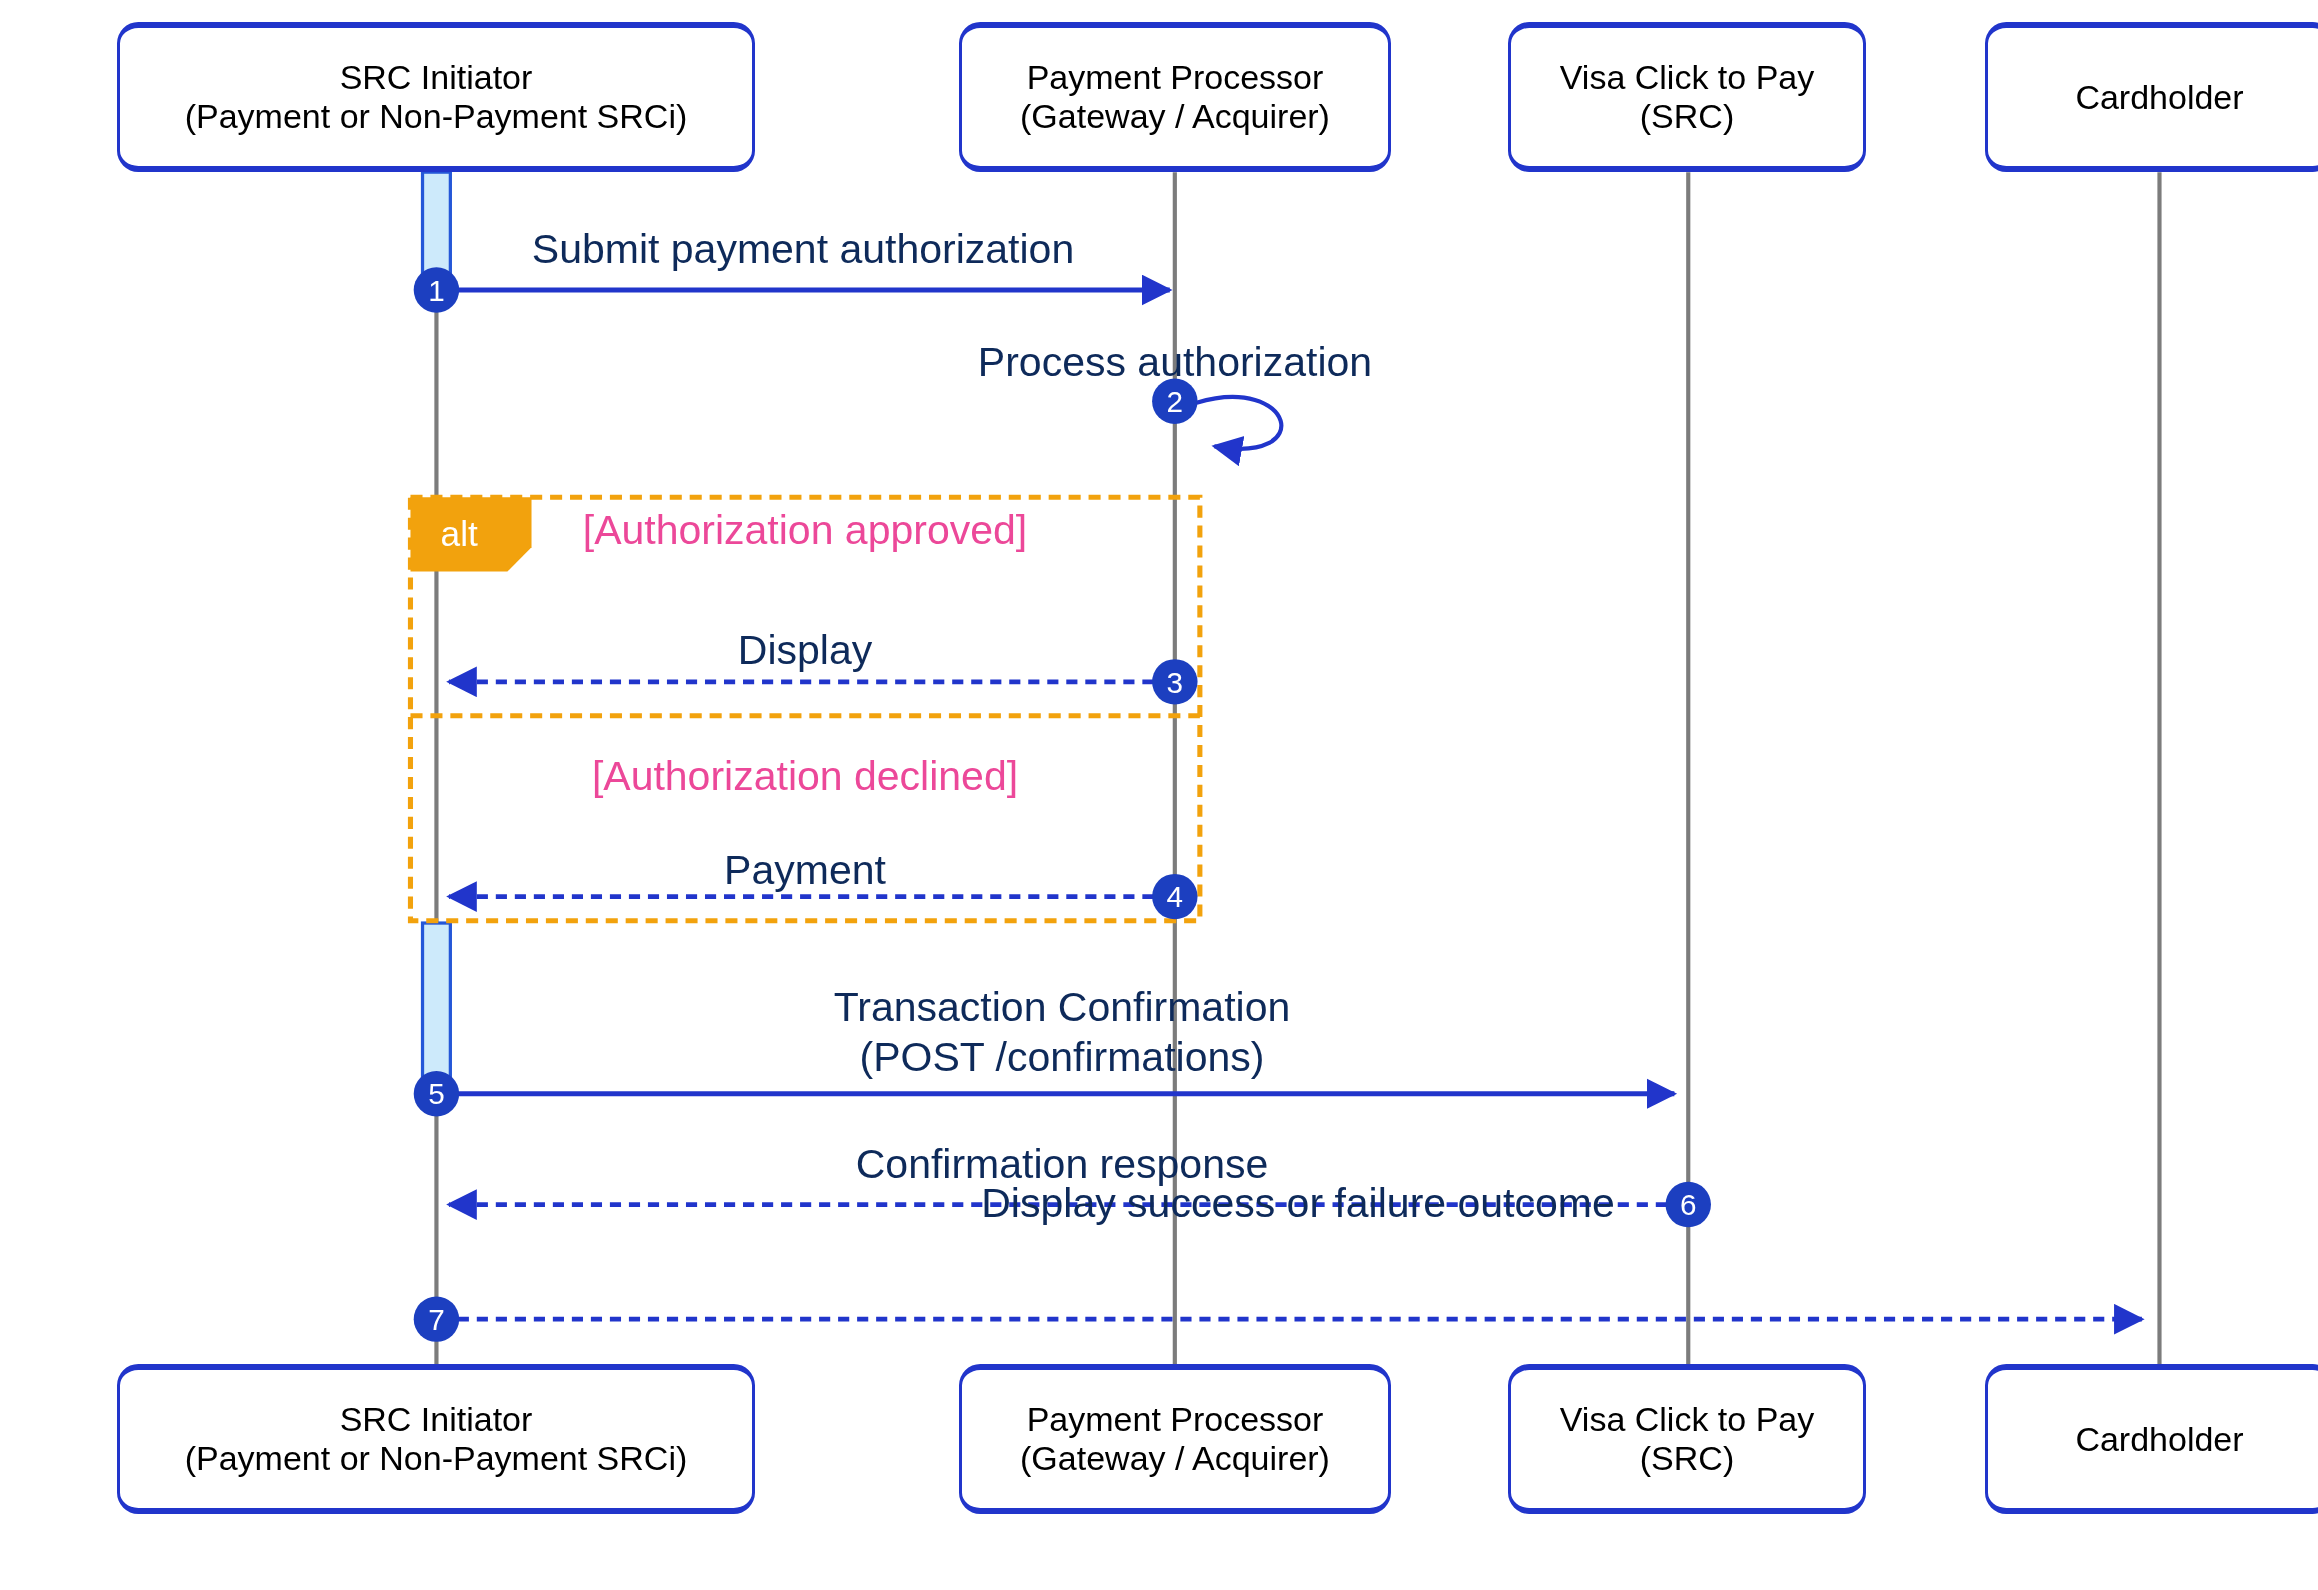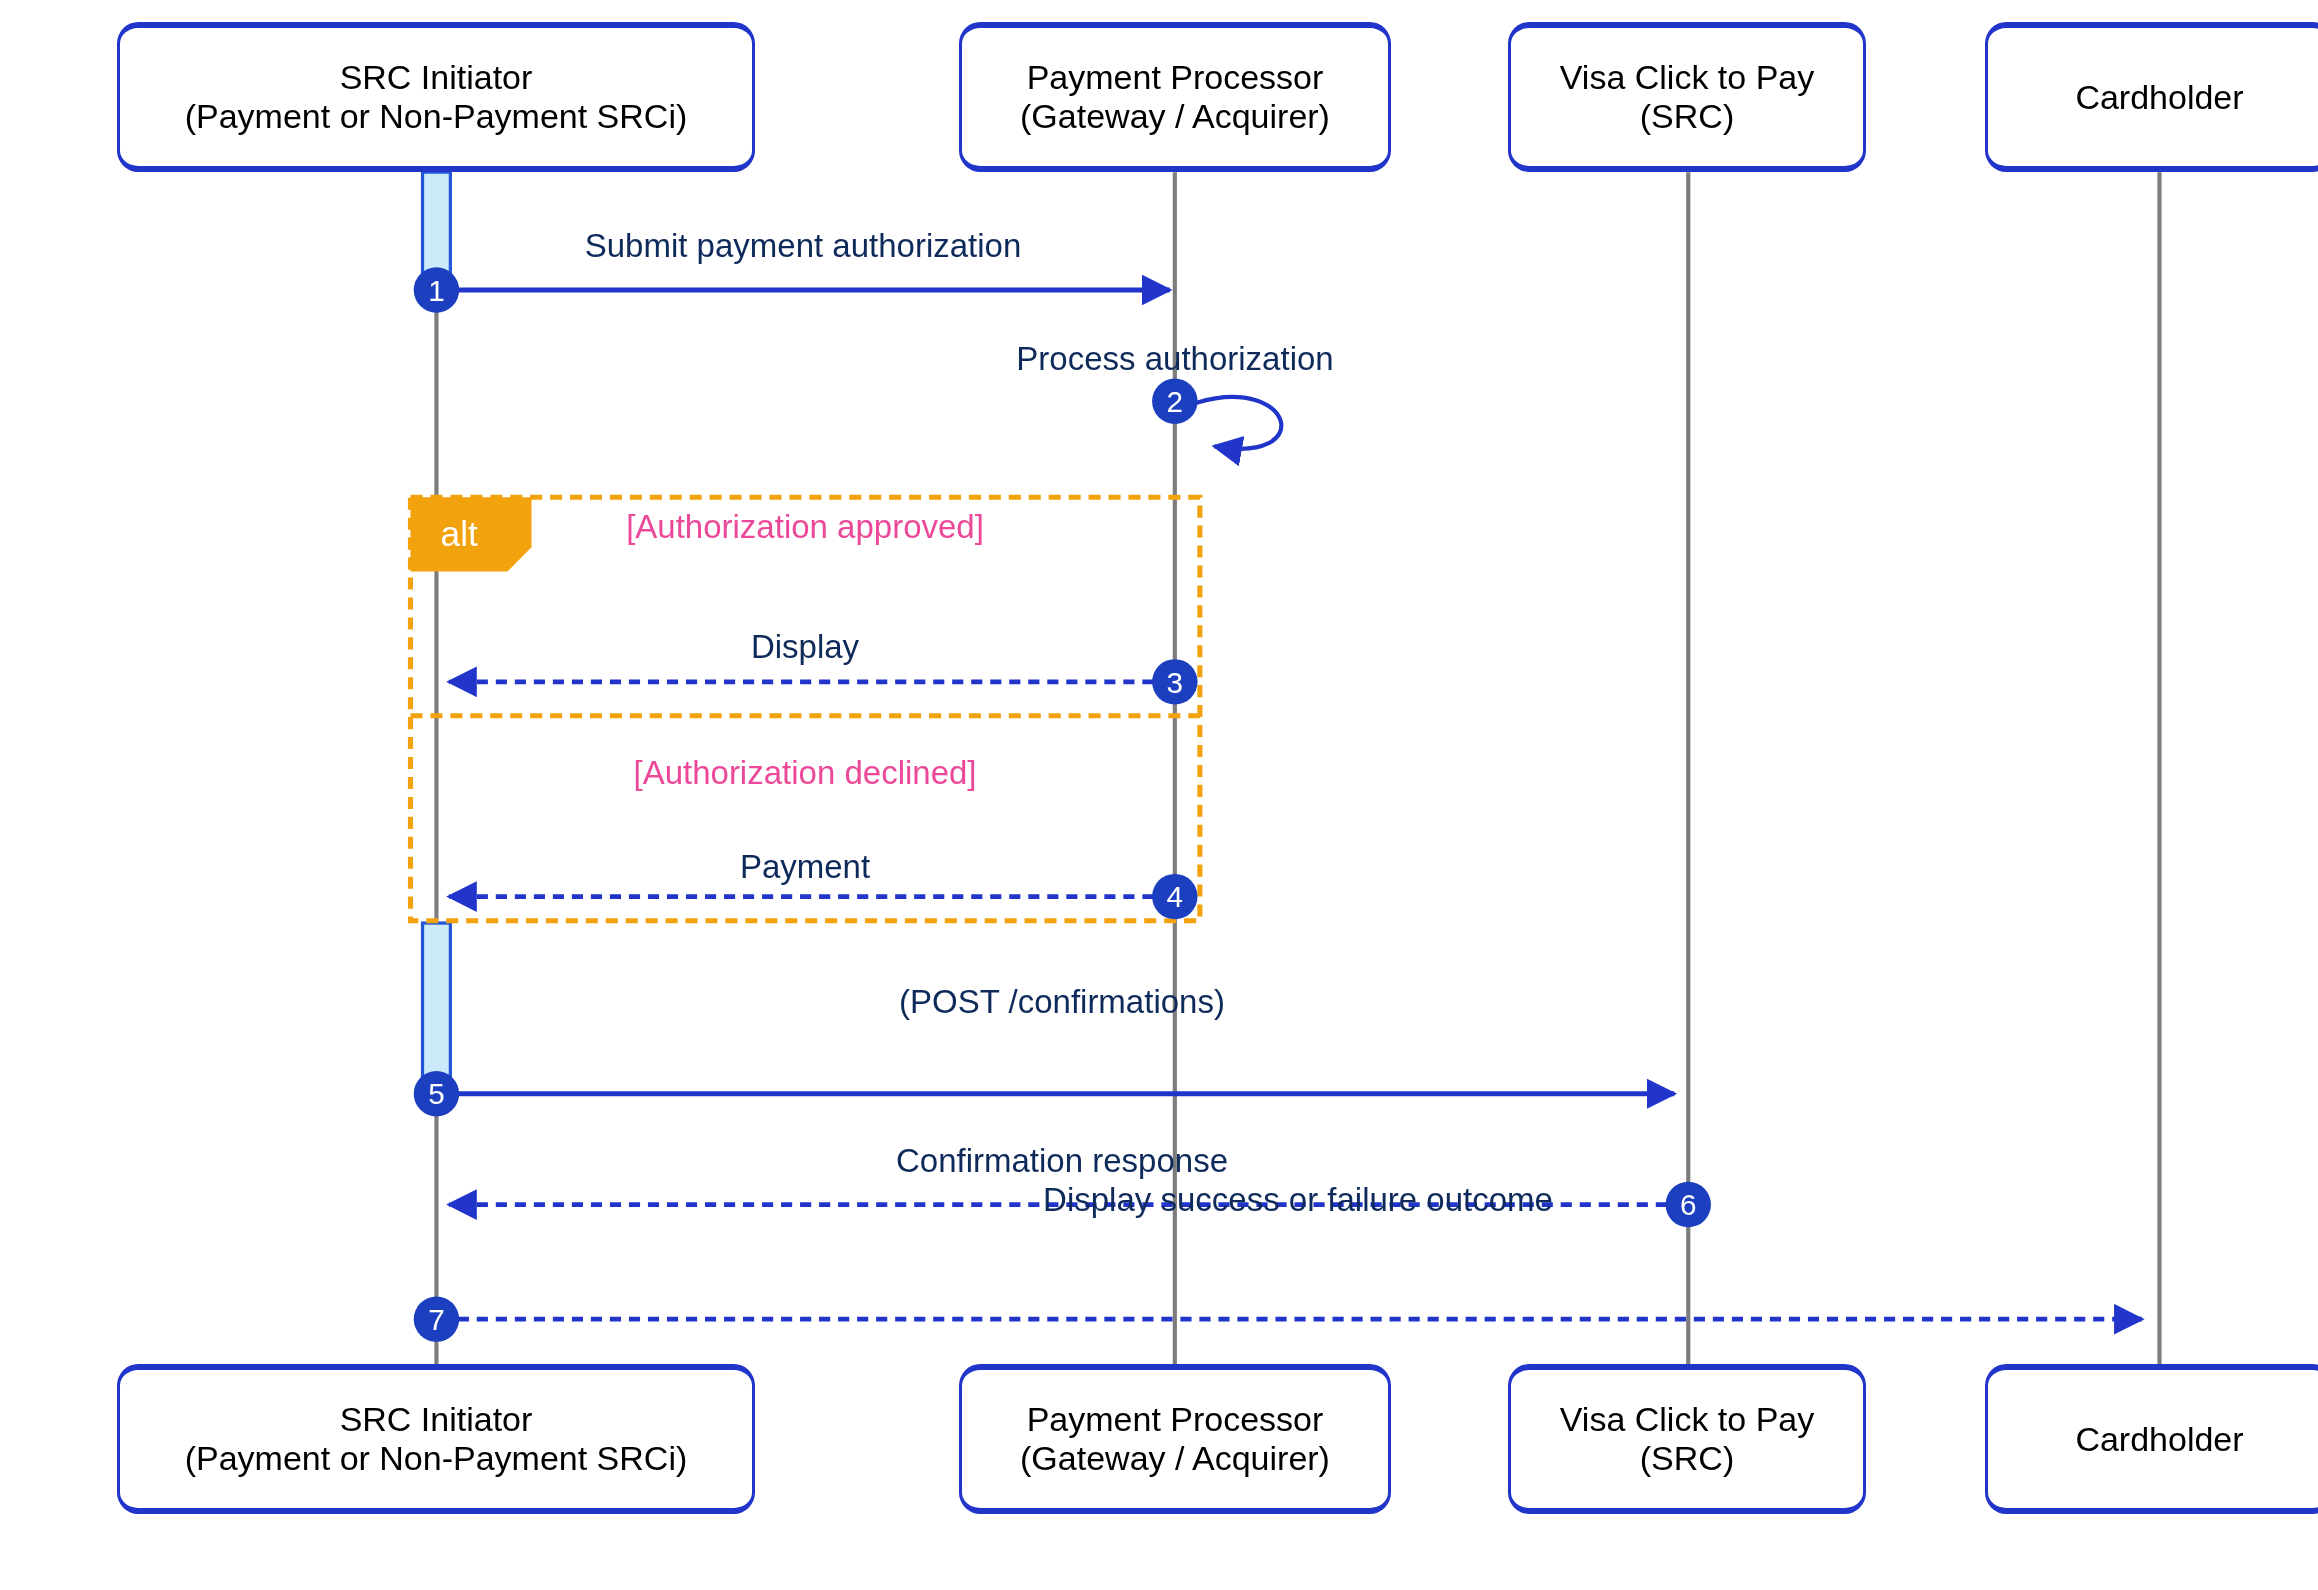--- a/index.html
+++ b/index.html
@@ -38,21 +38,21 @@
     line-height: 1.14;
     color: #000000;
     z-index: 2;
   }
   .row-top .pbox { top: 22px; }
   .row-bottom .pbox { top: 1364px; }
   .msg, .cond {
     position: absolute;
     transform: translateX(-50%);
     white-space: nowrap;
-    font-size: 33px;
+    font-size: 41px;
     line-height: 1;
     z-index: 2;
     text-align: center;
   }
   .msg { color: #0e2a5a; }
   .cond { color: #ec4899; }
   .msg.two-line { line-height: 1.22; }
   .msg.two-line span { display: block; }
 </style>
 </head>
@@ -156,19 +156,20 @@
     </div>
   </div>
 
   <div class="msg" style="left:803px; top:229px;">Submit payment authorization</div>
   <div class="msg" style="left:1175px; top:342px;">Process authorization</div>
   <div class="cond" style="left:805px; top:510px;">[Authorization approved]</div>
   <div class="msg" style="left:805px; top:630px;">Display</div>
   <div class="cond" style="left:805px; top:756px;">[Authorization declined]</div>
   <div class="msg" style="left:805px; top:850px;">Payment</div>
   <div class="msg two-line" style="left:1062px; top:982px;">
+    <span>Transaction Confirmation</span>
     <span>(POST /confirmations)</span>
   </div>
   <div class="msg" style="left:1062px; top:1144px;">Confirmation response</div>
   <div class="msg" style="left:1298px; top:1183px;">Display success or failure outcome</div>
 
 </div>
 
 
 </body></html>

